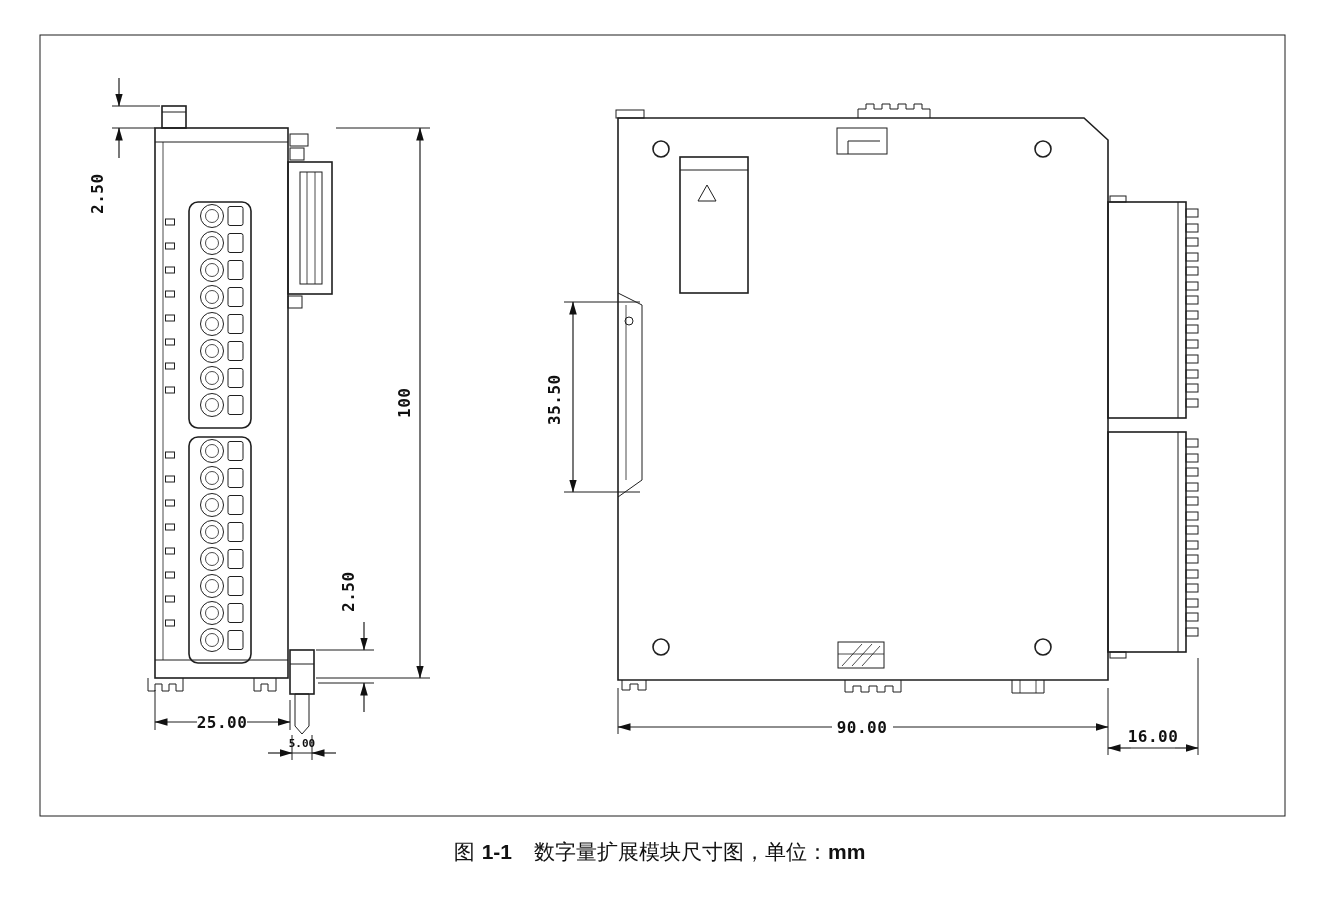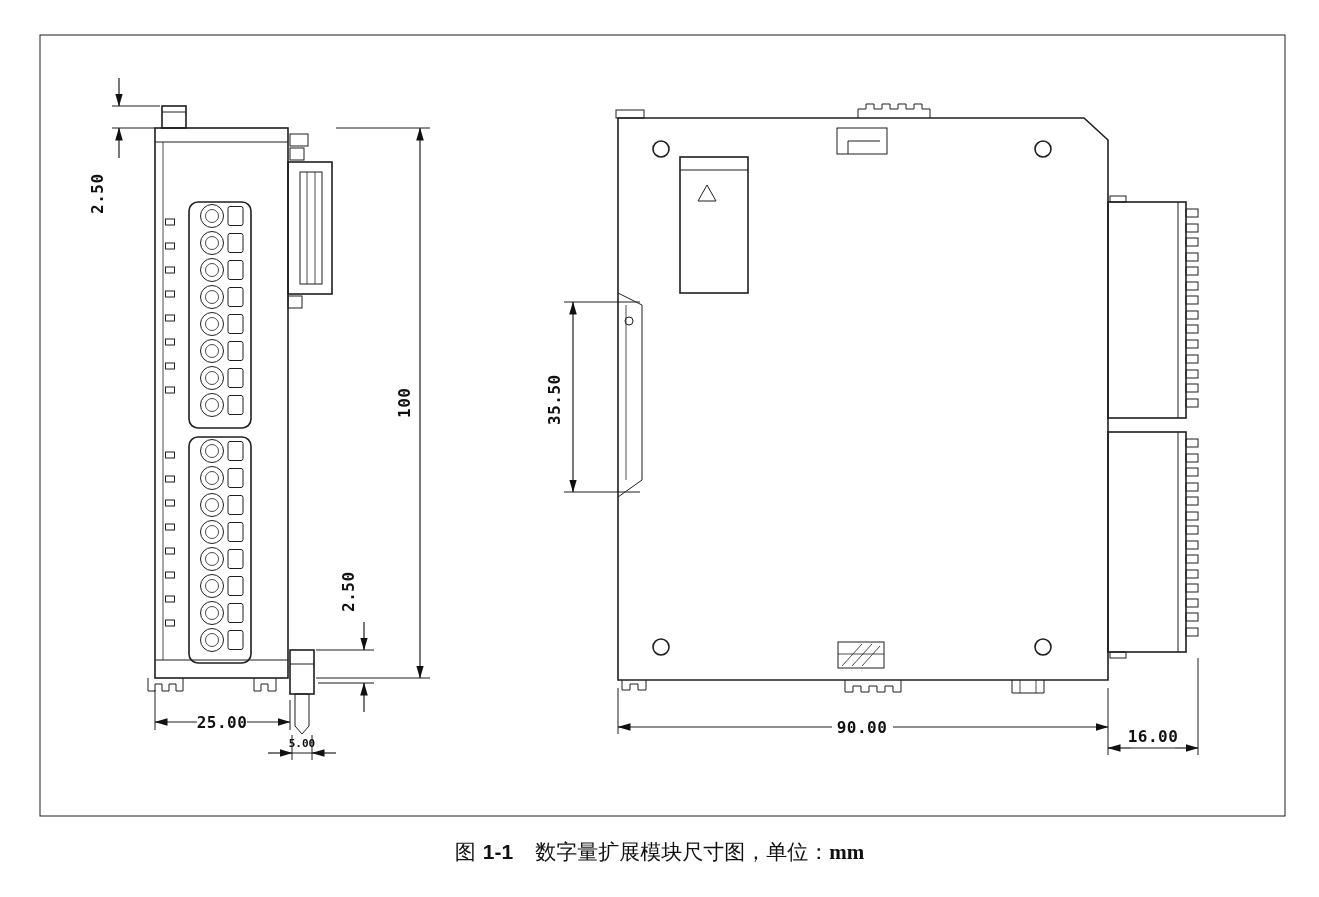--- a/index.html
+++ b/index.html
@@ -16,21 +16,21 @@
 
   .dimtxt{font-family:"DejaVu Sans Mono","Liberation Mono",monospace;
           font-size:16px;font-weight:bold;fill:#111111;letter-spacing:0.5px;}
   .dimtxt.small{font-size:11px;letter-spacing:0;}
 
   .caption{position:absolute;left:0;top:838px;width:100%;text-align:center;
            font-family:"DejaVu Serif","Liberation Serif",serif;
            font-size:21px;color:#111111;white-space:nowrap;}
   .caption .cap-fig{margin-right:7px;}
   .caption .cap-num{font-family:"Liberation Sans",sans-serif;font-weight:bold;margin-right:22px;}
-  .caption .cap-unit{font-family:Liberation Serif, serif;font-weight:bold;}
+  .caption .cap-unit{font-family:Liberation Sans, sans-serif;font-weight:bold;}
 </style>
 </head>
 <body>
 
 <div class="page">
 
 <svg width="1319" height="897" viewBox="0 0 1319 897">
   <defs>
     <marker id="arr" orient="auto" markerUnits="userSpaceOnUse" markerWidth="14" markerHeight="10" refX="12.5" refY="5">
       <path d="M0,1.2 L13,5 L0,8.8 Z" fill="#111111"></path>

